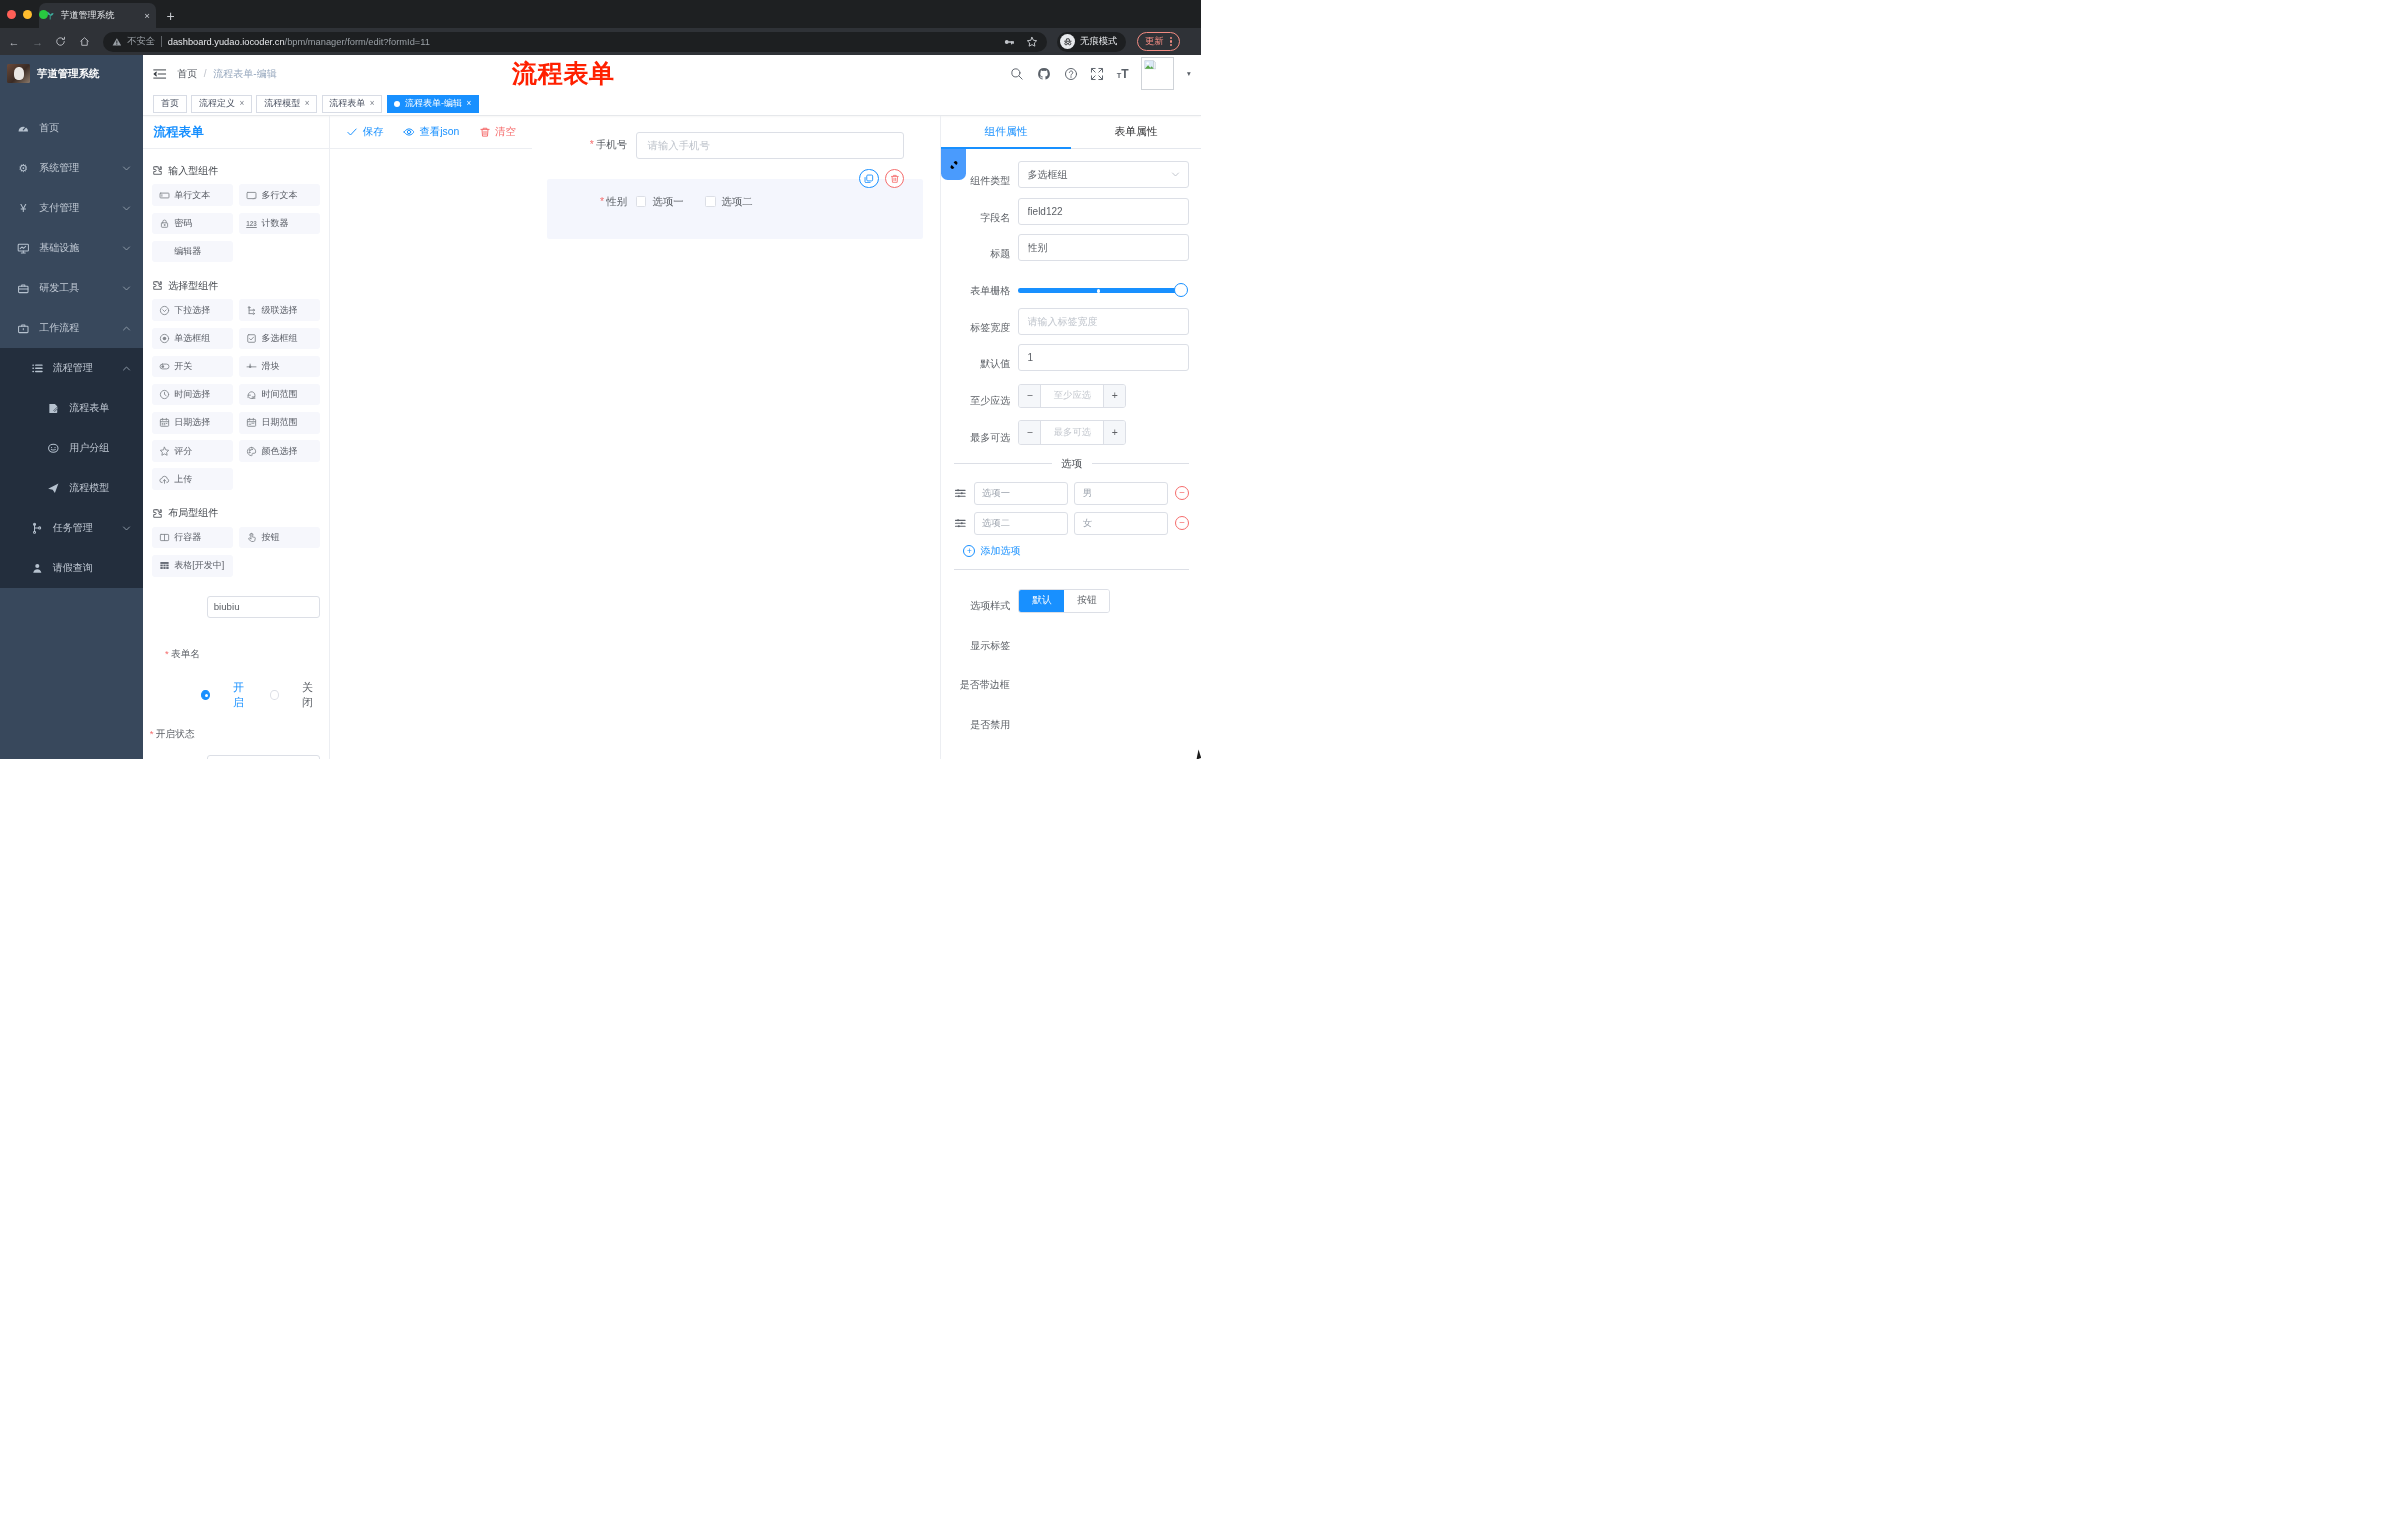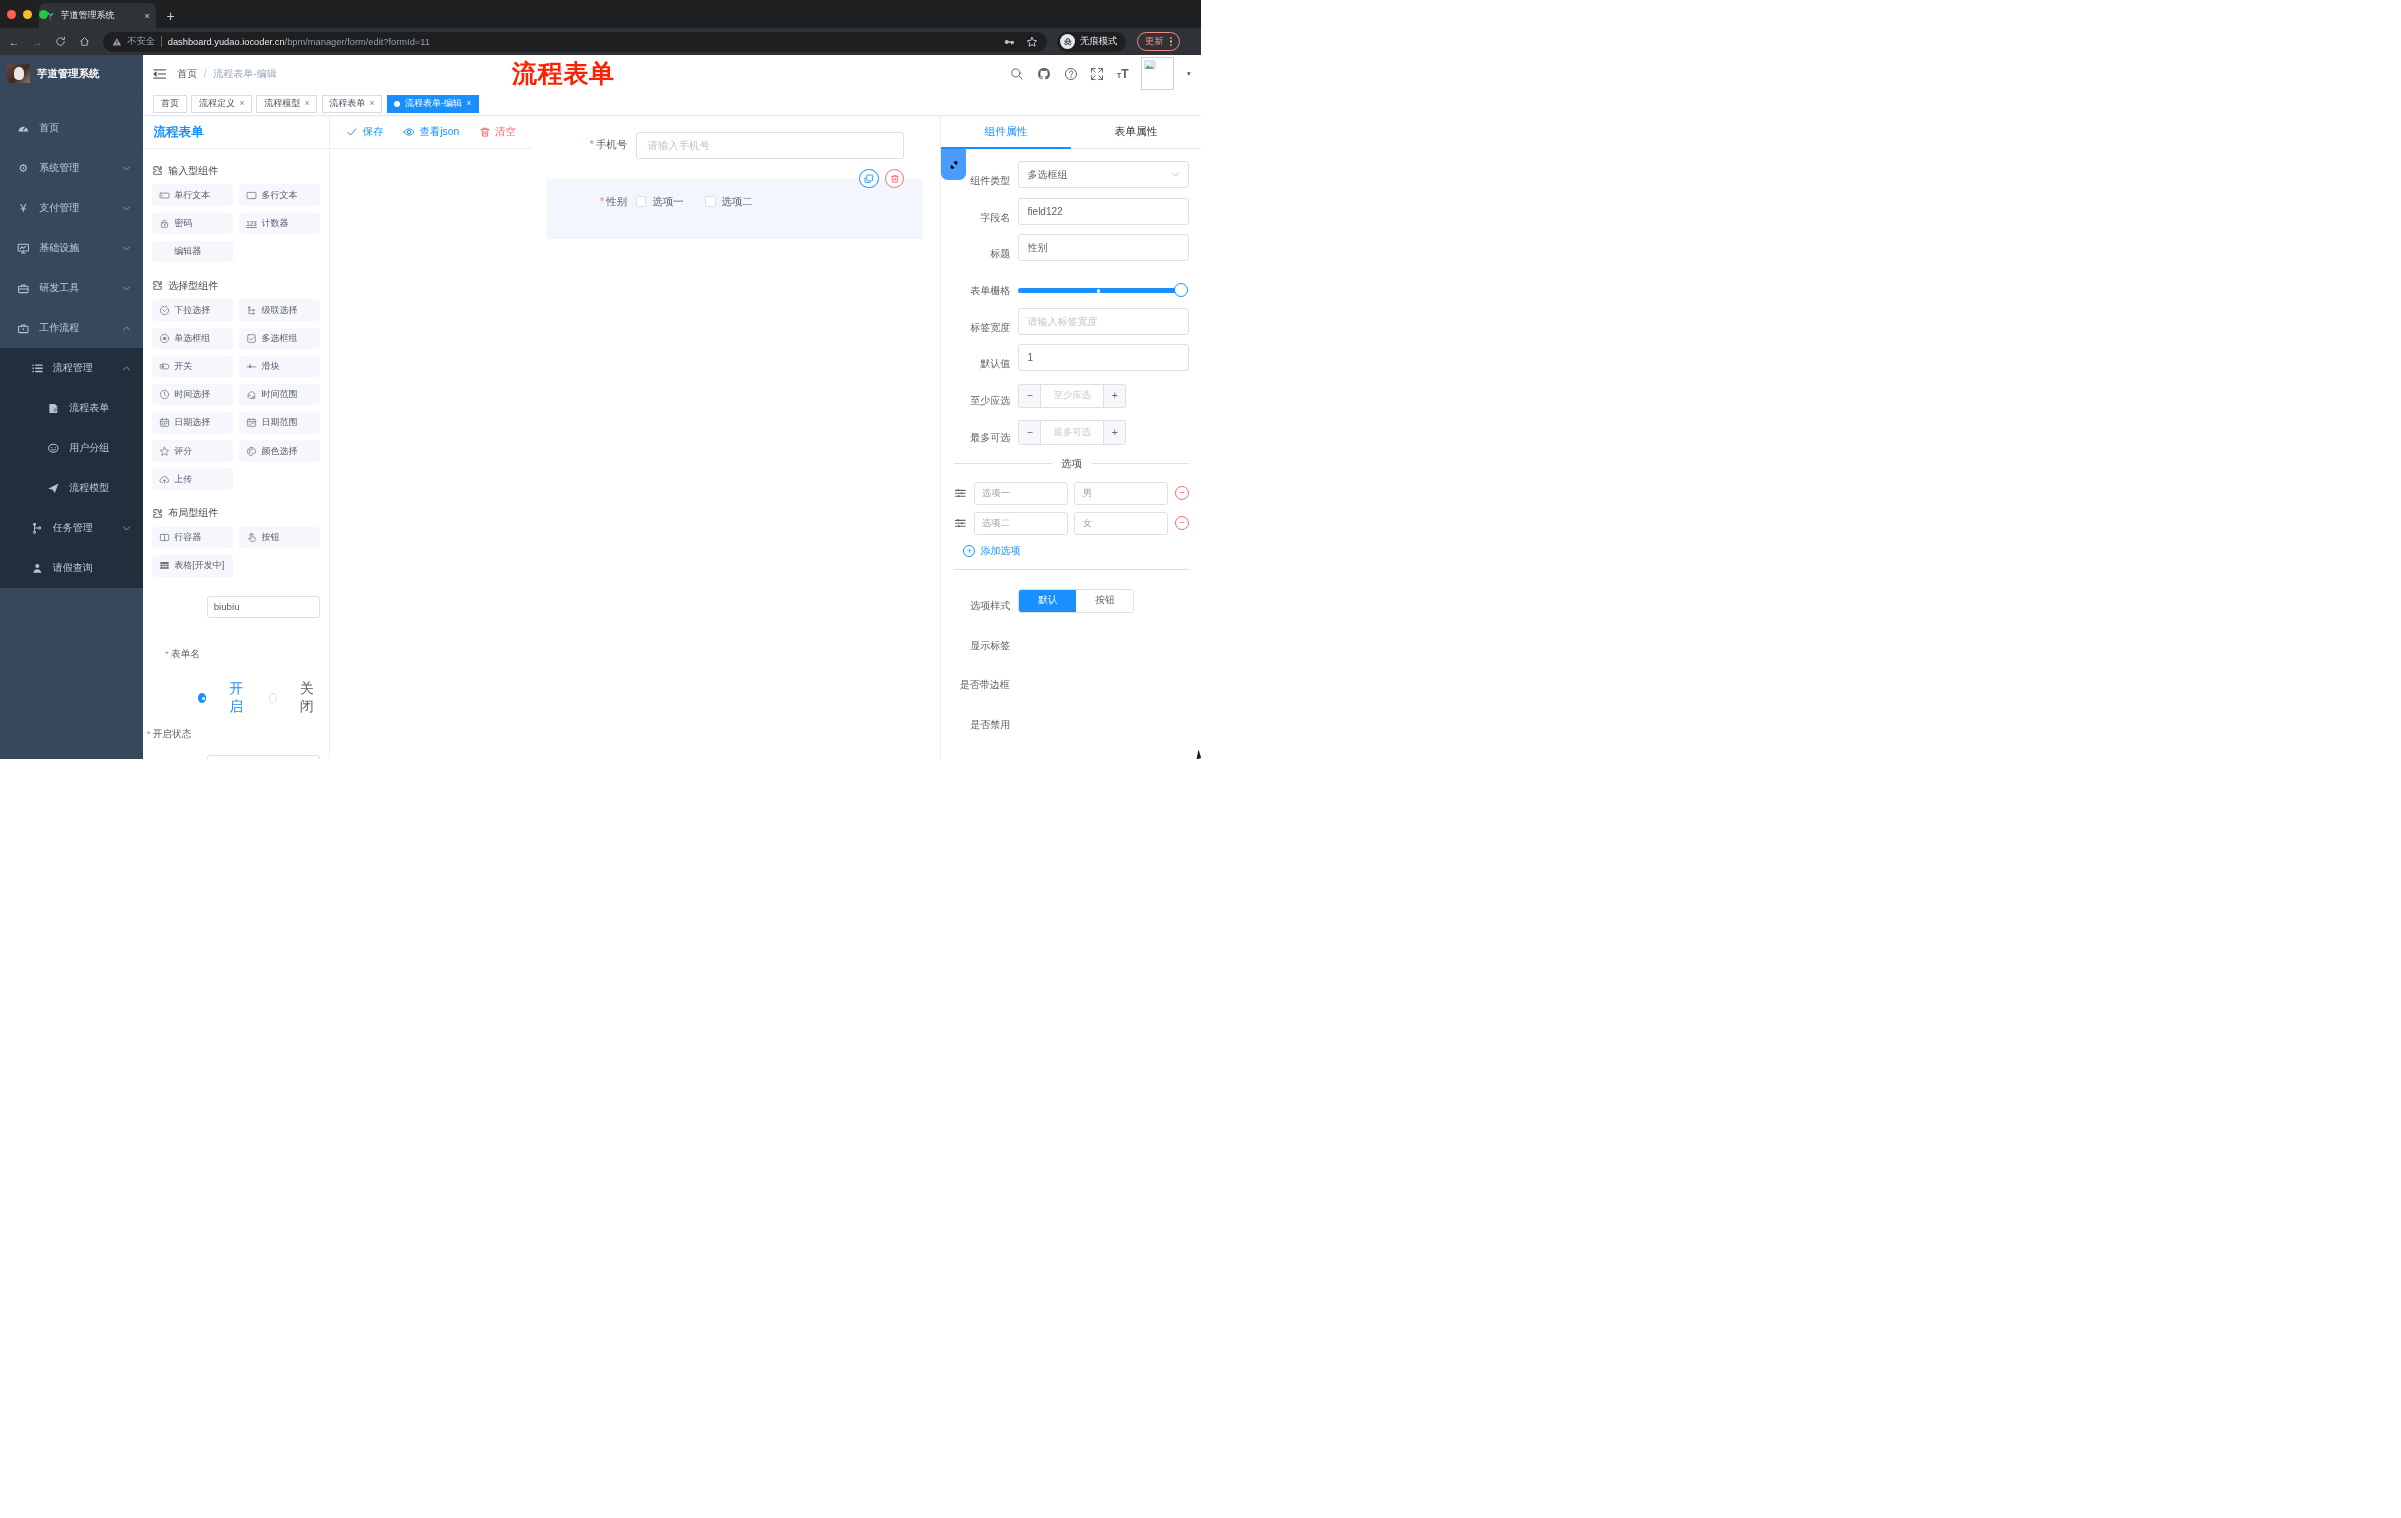--- a/index.html
+++ b/index.html
@@ -92,21 +92,21 @@
   .citem .i svg { width:11px; height:11px; }
   .citem .i.num { font-size:6.3px; font-weight:bold; color:#85898f; text-align:center; line-height:11px; letter-spacing:0; text-decoration:underline; }
   .span2 { grid-column:1 / 2; }
   .meta { margin-top:19.3px; display:flex; flex-direction:column; gap:14px; font-size:9.7px; }
   .mrow { display:flex; align-items:flex-start; gap:6.7px; }
   .mlab { width:48px; text-align:right; color:#5c6066; padding-top:4.5px; white-space:nowrap;margin-top:48px; }
   .req::before { content:"*"; color:#f56c6c; margin-right:2.2px; }
   .minput { flex:1; height:22px; border:0.7px solid #dcdfe6; border-radius:3px; padding:0 6px; font-size:9.7px; color:#5c6066; font-family:inherit; width:100%; }
   .mtext { flex:1; height:48px; border:0.7px solid #dcdfe6; border-radius:3px; padding:3.7px 6px; font-size:9.7px; color:#5c6066; resize:none; font-family:inherit; position:relative; }
   .radios { display:flex; gap:19.3px; padding-top:4.5px; }
-  .radio { display:flex; align-items:center; gap:23px; font-size:14px; color:#5c6066; cursor:pointer; }
+  .radio { display:flex; align-items:center; gap:23px; font-size:11px; color:#5c6066; cursor:pointer; }
   .rdot { width:10.4px; height:10.4px; border-radius:50%; border:0.7px solid #dcdfe6; background:#fff; position:relative; }
   .radio.on .rdot { border-color:#1890ff; background:#1890ff; }
   .radio.on .rdot::after { content:""; position:absolute; left:3px; top:3px; width:3px; height:3px; background:#fff; border-radius:50%; }
   .radio.on span.rlab { color:#1890ff; }
 
   
   .canvas { flex:1; min-width:0; display:flex; flex-direction:row; }
   .canvas-hd { height:33px; border-bottom:0.7px solid #eceef2; display:flex; align-items:center; justify-content:flex-end; gap:19.3px; padding:0 16.3px; font-size:10.4px; }
   .tool { display:flex; align-items:center; gap:4.5px; color:#1890ff; cursor:pointer; }
   .tool.red { color:#f56c6c;justify-content:flex-end; }
@@ -158,21 +158,21 @@
   .opt-divider { display:flex; align-items:center; gap:9.7px; margin:12px 0 11px; color:#4a4e54; font-size:10.4px; }
   .opt-divider::before, .opt-divider::after { content:""; flex:1; height:0.7px; background:#dcdfe6; }
   .optrow { display:flex; align-items:center; gap:6.7px; margin-bottom:6.7px; }
   .drag { color:#5f646c; cursor:grab; }
   .drag svg { width:12.6px; height:12.6px; }
   .optin { flex:1; min-width:0; height:23px; border:0.7px solid #dcdfe6; border-radius:3px; padding:0 7.4px; font-size:9.3px; color:#9ca3ad; font-family:inherit; }
   .minus-c { width:14px; height:14px; border-radius:50%; border:1px solid #f56c6c; color:#f56c6c; display:flex; align-items:center; justify-content:center; font-size:9.7px; line-height:1; cursor:pointer; flex:0 0 auto; }
   .addopt { display:flex; align-items:center; gap:5.2px; color:#1890ff; font-size:10px; margin:9.7px 0 1.5px 9px; cursor:pointer; }
   .addopt .plus-c { width:12px; height:12px; border-radius:50%; border:1px solid #1890ff; display:flex; align-items:center; justify-content:center; font-size:8.2px; }
   .hr2 { height:0.7px; background:#dcdfe6; margin:11px 0 16.3px; }
-  .seg { display:flex; height:24.5px; border-radius:3px; overflow:hidden; width:116px; border:0.7px solid #dcdfe6; }
+  .seg { display:flex; height:24.5px; border-radius:3px; overflow:hidden; width:92px; border:0.7px solid #dcdfe6; }
   .segbtn { flex:1; display:flex; align-items:center; justify-content:center; font-size:9.7px; color:#5c6066; background:#fff; cursor:pointer; }
   .segbtn.on { background:#1890ff; color:#fff; }
   .switch { width:30px; height:15px; border-radius:7.4px; background:#dcdfe6; position:relative; cursor:pointer; }
   .switch::after { content:""; position:absolute; left:1.5px; top:1.5px; width:12px; height:12px; border-radius:50%; background:#fff; }
   .switch.on { background:#1890ff; }
   .switch.on::after { left:auto; right:1.5px; }
   .toggle-row { margin-bottom:12.6px; }
   .cursor-tip { position:absolute; right:1.5px; bottom:0; width:0; height:0; border-left:5.2px solid transparent; border-bottom:9px solid #1b1b1b; transform:rotate(-18deg); }
 </style>
 </head>

